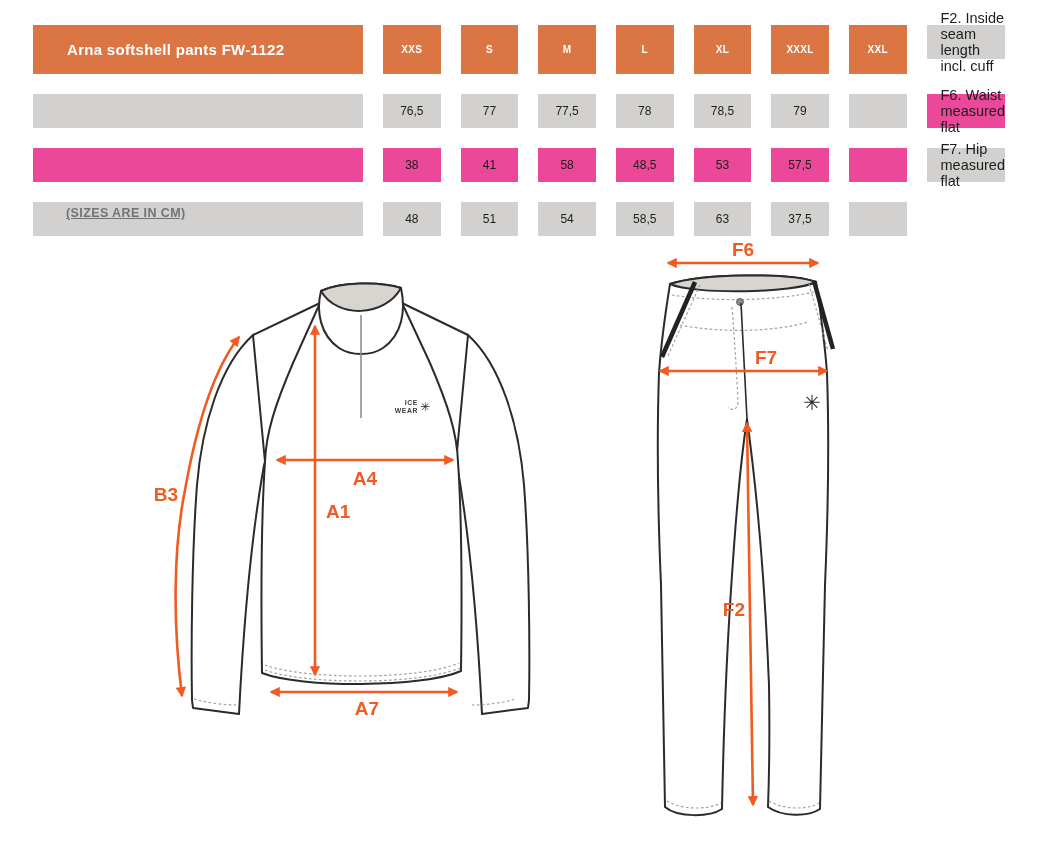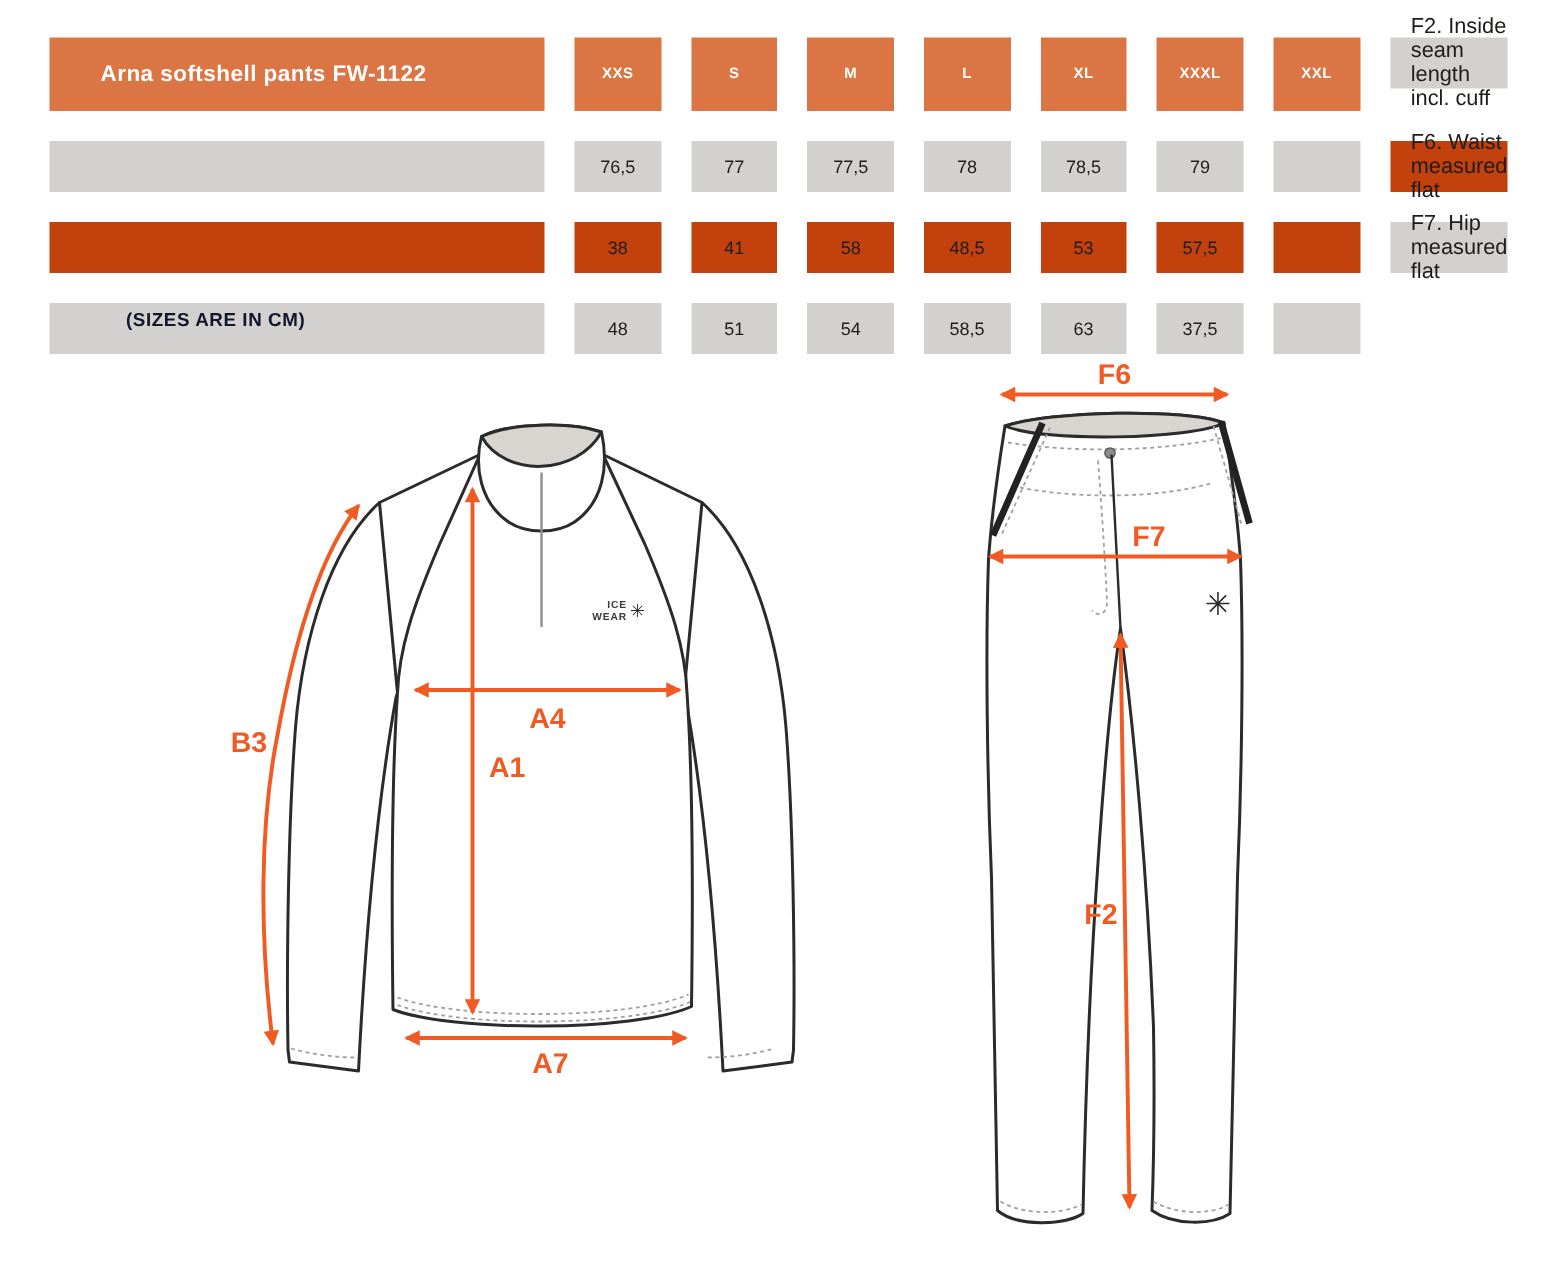--- a/index.html
+++ b/index.html
@@ -8,24 +8,24 @@
   
   .size-table{position:absolute;left:33px;top:25px;width:972px;display:grid;
               grid-template-columns:330px repeat(8,1fr);gap:20px;}
   .th{background:#dc7544;color:#fff;height:49px;display:flex;align-items:center;
       justify-content:center;font-weight:700;font-size:10px;letter-spacing:.3px;}
   .th.title-cell{justify-content:flex-start;padding-left:34px;font-size:15px;}
   .td{height:34px;display:flex;align-items:center;justify-content:center;
       font-size:12px;color:#1d1d1b;}
   .td.label-cell{justify-content:flex-start;padding-left:14px;font-size:14.5px;}
   .ra{background:#d2d1cf;}
-  .rb{background:#c2410c;}
+  .rb{background:#ec4899;}
   
-  .note{position:absolute;left:84px;top:206px;color:#0f172a;font-size:12.5px;
-        font-weight:600;letter-spacing:.4px;}
+  .note{position:absolute;left:66px;top:206px;color:#737373;font-size:12.5px;
+        font-weight:600;letter-spacing:.4px;text-decoration:underline;}
   
   svg{position:absolute;overflow:visible;}
   .sweater-svg{left:140px;top:255px;width:430px;height:470px;}
   .pants-svg{left:620px;top:245px;width:300px;height:600px;}
   .outline{stroke:#2b2b2b;stroke-width:2;fill:#fff;stroke-linejoin:round;stroke-linecap:round;}
   .grayfill{fill:#d8d4d0;}
   .stitch{stroke:#a2a09e;stroke-width:1.2;fill:none;stroke-dasharray:2.6 2.4;}
   .arrow{stroke:#f15a22;stroke-width:2.6;fill:none;stroke-linecap:butt;}
   .dim-label{fill:#f15a22;font-size:19px;font-weight:600;font-family:"Liberation Sans",sans-serif;}
   .logo-text{fill:#3a3a3a;font-weight:700;font-size:6.8px;letter-spacing:.6px;

